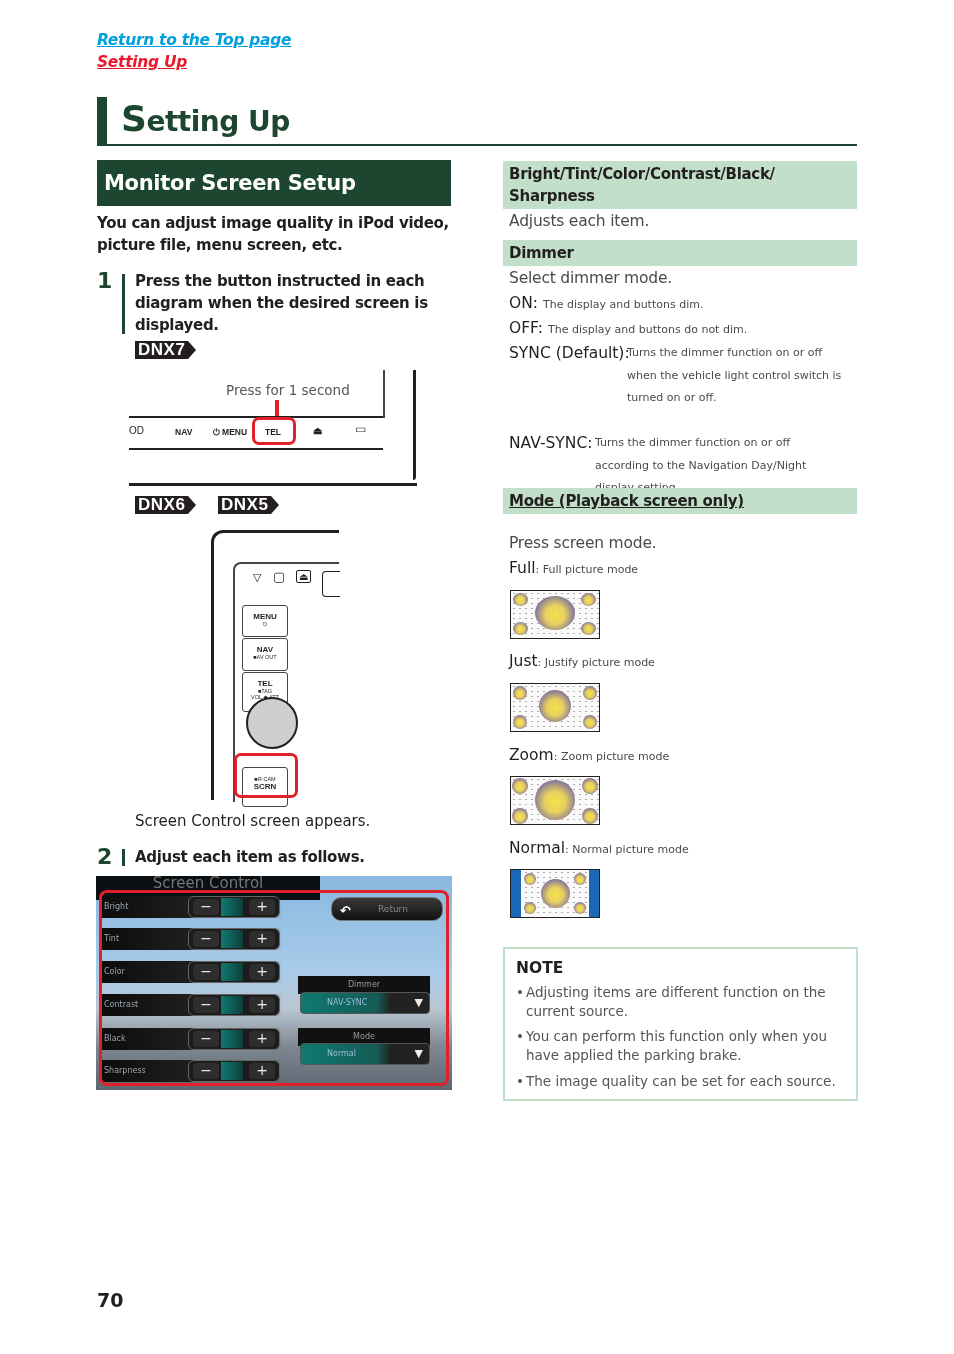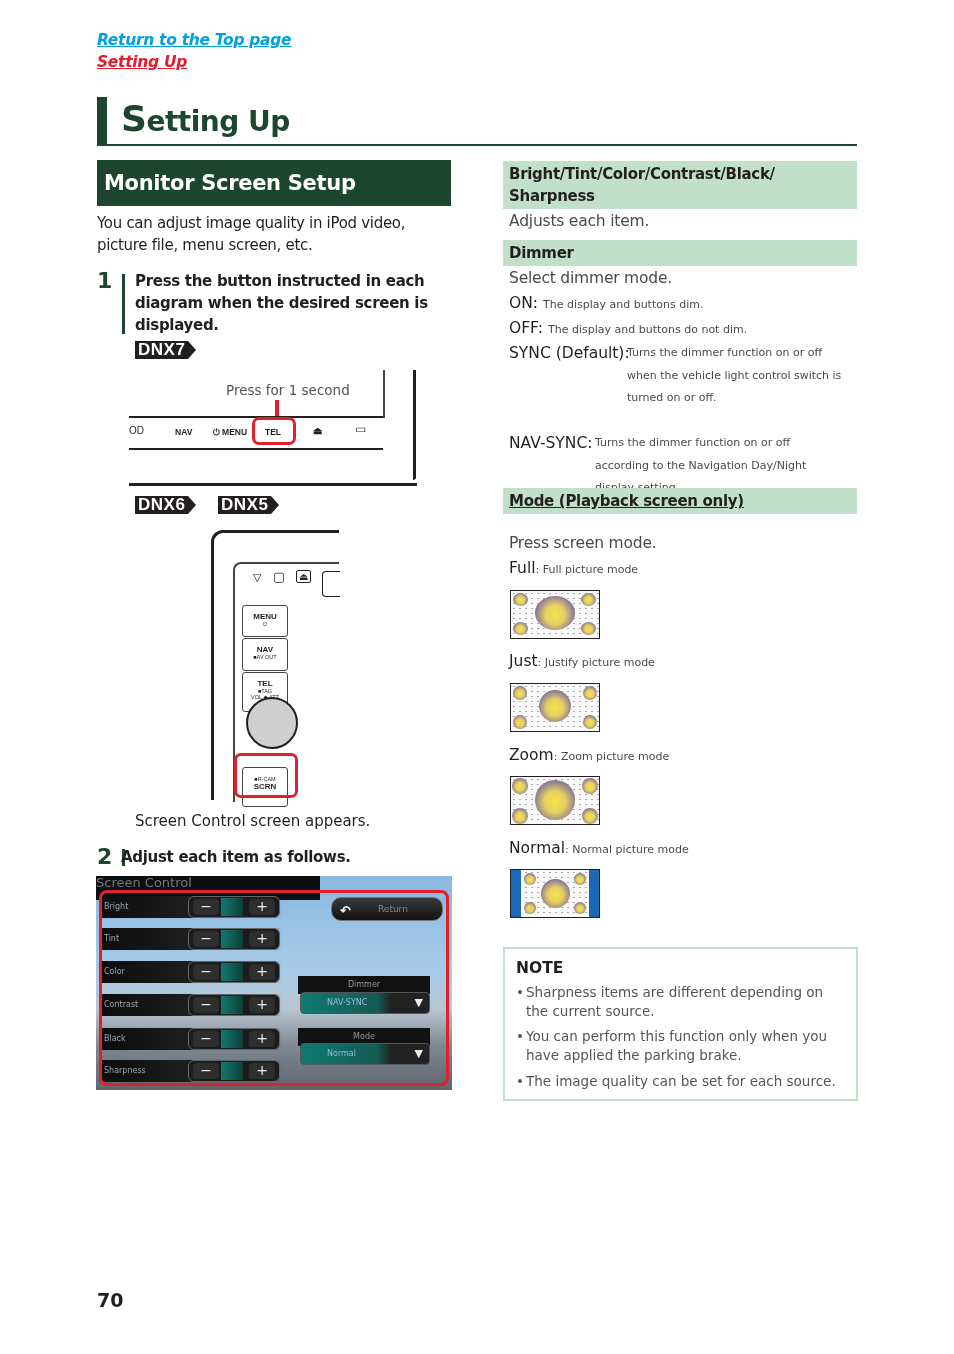--- a/index.html
+++ b/index.html
@@ -15,21 +15,21 @@
 
   
   .title-bar { left:97px; top:97px; width:10px; height:48px; background:#1c4630; }
   .title-rule { left:97px; top:144px; width:760px; height:2px; background:#1c4630; }
   .title { left:121px; top:98px; font-size:28px; font-weight:bold; color:#1c4630; letter-spacing:-0.5px; }
   .title .cap { font-size:36px; }
 
   
   .sec-head { left:97px; top:160px; width:354px; height:46px; background:#1c4630; color:#fff;
               font-size:21px; font-weight:bold; line-height:46px; box-sizing:border-box; padding-left:7px; letter-spacing:-0.3px; }
-  .intro { left:97px; top:212px; width:360px; font-size:15px; font-weight:normal; line-height:22px; letter-spacing:-0.3px; }
+  .intro { left:97px; top:212px; width:360px; font-size:15px; font-weight:bold; line-height:22px; letter-spacing:-0.3px; }
 
   .step-num { font-size:22px; font-weight:bold; color:#1c4630; }
   .step-bar { width:3px; background:#1c4630; }
   .step-text { font-size:15px; font-weight:bold; line-height:22px; letter-spacing:-0.3px; }
 
   .model-tag { height:18px; background:#231f20; color:#fff; font-size:17px; font-weight:bold;
                line-height:18px; padding:0 3px; letter-spacing:0.5px; font-family:"Liberation Sans", sans-serif; }
   .model-arrow { width:0; height:0; border-top:9px solid transparent; border-bottom:9px solid transparent;
                  border-left:8px solid #231f20; }
 
@@ -52,21 +52,21 @@
               text-align:center; font-size:8px; font-weight:bold; font-family:"Liberation Sans", sans-serif;margin-top:12px; }
   .dnx6-btn small { display:block; font-size:5.5px; font-weight:normal; }
   .dnx6-knob { left:246px; top:697px; width:52px; height:52px; border-radius:50%; background:#cfcfcf; border:2px solid #231f20; box-sizing:border-box; }
   .dnx6-scrn-box { left:234px; top:753px; width:64px; height:45px; border:3px solid #e0202a; border-radius:7px; box-sizing:border-box; }
 
   .caption { left:135px; top:812px; font-size:15px; color:#231f20; }
 
   
   .shot { left:96px; top:876px; width:356px; height:214px; overflow:hidden;
           background:linear-gradient(180deg,#8ab8e0 0%,#a8cbe9 45%,#b9c6d2 62%,#7d8791 80%,#5e6670 100%); }
-  .shot-titlebar { left:0; top:0; width:224px; height:24px; background:#0a0f14; color:#777; font-size:13px; text-align:left; line-height:14px; }
+  .shot-titlebar { left:0; top:0; width:224px; height:24px; background:#0a0f14; color:#777; font-size:15px; text-align:center; line-height:14px; }
   .shot-frame { left:3px; top:14px; width:350px; height:196px; border:3px solid #e0202a; border-radius:8px; box-sizing:border-box; }
   .row-label { left:6px; width:180px; height:22px; background:linear-gradient(90deg,#0c0c0c,#2a2a2a 80%,transparent); color:#9aa5ae;
                font-size:8px; line-height:22px; padding-left:2px; box-sizing:border-box; }
   .row-ctrl { left:92px; width:92px; height:22px; background:#1c1c1c; border-radius:6px; border:1px solid #666; box-sizing:border-box; }
   .row-minus { position:absolute; left:4px; top:2px; width:26px; height:16px; background:#2e2e2e; color:#eee; font-size:14px; text-align:center; line-height:14px; border-radius:4px; }
   .row-level { position:absolute; left:32px; top:1px; width:22px; height:18px; background:linear-gradient(90deg,#0e7a70,#0f3f3a); }
   .row-plus { position:absolute; left:60px; top:2px; width:26px; height:16px; background:#2e2e2e; color:#eee; font-size:14px; text-align:center; line-height:15px; border-radius:4px; }
   .ret-btn { left:235px; top:21px; width:112px; height:24px; background:linear-gradient(180deg,#3a3a3a,#111); border-radius:10px; border:1px solid #777; box-sizing:border-box;
              color:#888; font-size:9px; line-height:22px; padding-left:46px; }
   .ret-icon { position:absolute; left:8px; top:2px; color:#fff; font-size:13px; font-weight:bold; }
@@ -158,21 +158,21 @@
 <div class="abs dnx6-knob"></div>
 <div class="abs dnx6-btn" style="top:755px;height:40px;padding-top:8px;">
   <small>■R-CAM</small><span>SCRN</span>
 </div>
 <div class="abs dnx6-scrn-box"></div>
 
 <div class="abs caption">Screen Control screen appears.</div>
 
 <div class="abs step-num" style="left:97px;top:844px;">2</div>
 <div class="abs step-bar" style="left:122px;top:849px;height:17px;"></div>
-<div class="abs step-text" style="left:121px;top:846px;">Adjust each item as follows.</div>
+<div class="abs step-text" style="left:135px;top:846px;">Adjust each item as follows.</div>
 
 <div class="abs shot">
   <div class="abs shot-titlebar">Screen Control</div>
 
   <div class="abs row-label" style="top:20px;">Bright</div>
   <div class="abs row-ctrl" style="top:20px;">
       <span class="row-minus">−</span>
       <span class="row-level"></span>
       <span class="row-plus">+</span>
     </div>
@@ -278,17 +278,17 @@
   <div class="bar-blue" style="right:0;"></div>
   <div class="ball" style="left:13px;top:3px;width:12px;height:12px;"></div>
   <div class="ball" style="left:63px;top:3px;width:12px;height:12px;"></div>
   <div class="ball" style="left:13px;top:32px;width:12px;height:12px;"></div>
   <div class="ball" style="left:63px;top:32px;width:12px;height:12px;"></div>
   <div class="ball" style="left:30px;top:9px;width:29px;height:29px;"></div>
 </div>
 
 <div class="abs note"></div>
 <div class="abs note-title">NOTE</div>
-<div class="abs note-item" style="top:983px;"><span class="note-bullet">•</span><span>Sharpness items are different depending on the current source.</span></div>
+<div class="abs note-item" style="top:983px;"><span class="note-bullet">•</span><span>Adjusting items are different function on the current source.</span></div>
 <div class="abs note-item" style="top:1027px;"><span class="note-bullet">•</span><span>You can perform this function only when you have applied the parking brake.</span></div>
 <div class="abs note-item" style="top:1072px;"><span class="note-bullet">•</span><span>The image quality can be set for each source.</span></div>
 
 <div class="abs pagenum">70</div>
 
 </body></html>

